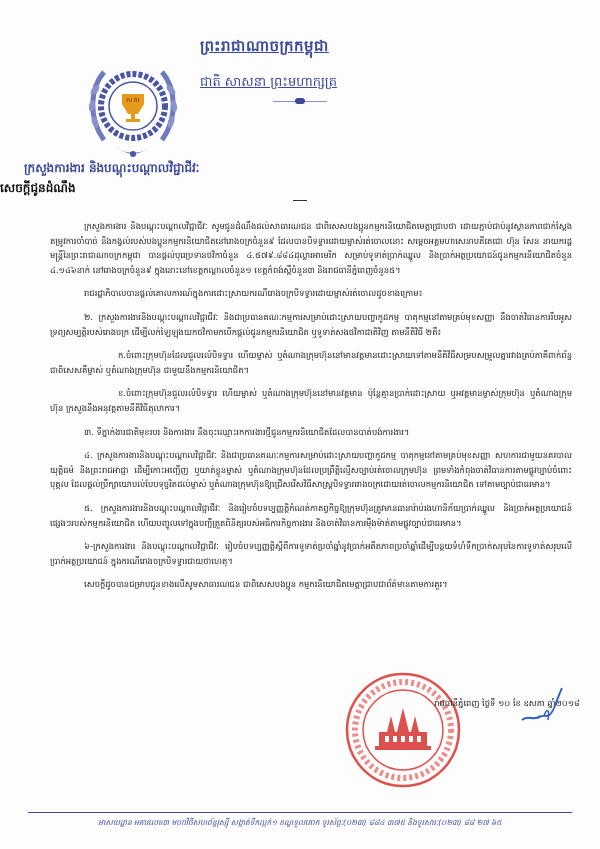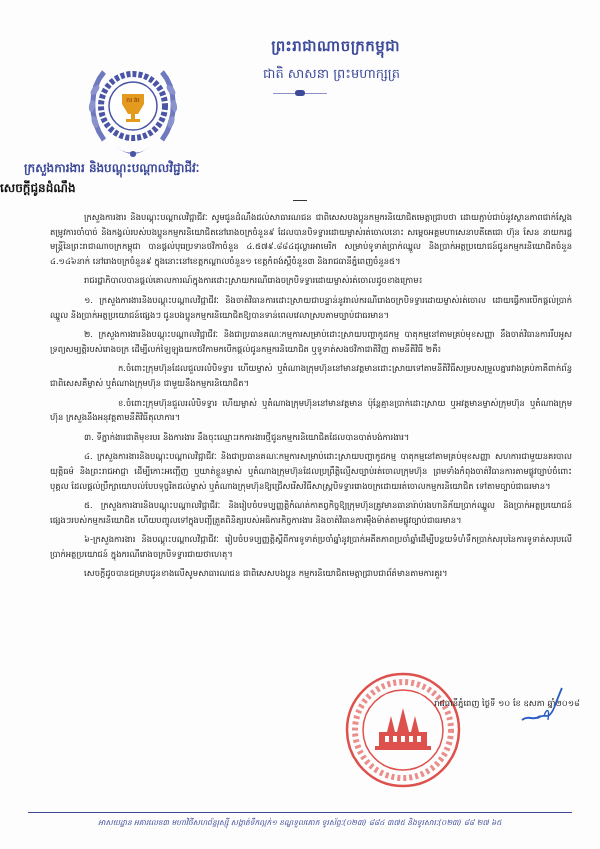--- a/index.html
+++ b/index.html
@@ -2,33 +2,33 @@
 <html><head>
 <meta charset="utf-8">
 <style>
   html, body { margin: 0; padding: 0; background: #ffffff; }
   body { width: 600px; height: 849px; position: relative; overflow: hidden;
          font-family: "DejaVu Sans", sans-serif; color: #1a1a1a; }
   .page { position: absolute; inset: 0; background: #fdfdfd; }
 
   .logo { position: absolute; left: 86px; top: 58px; width: 94px; height: 110px; }
 
-  .header-center { position: absolute; left: 200px; top: 36px; width: 200px; text-align: right; color: #3d4a9a; }
+  .header-center { position: absolute; left: 200px; top: 36px; width: 200px; text-align: left; color: #3d4a9a; text-decoration: underline; }
   .kingdom { font-size: 15px; font-weight: bold; letter-spacing: 0.5px; line-height: 20px; }
-  .motto { font-size: 13px; line-height: 20px; margin-top: 8px; }
+  .motto { font-size: 13px; line-height: 20px; margin-top: 16px; }
   .ornament { margin: 6px auto 0; width: 54px; height: 6px; position: relative; }
   .ornament::before { content: ""; position: absolute; left: 0; right: 0; top: 3px; height: 1px; background: #8a90c4; }
   .ornament::after { content: ""; position: absolute; left: 22px; top: 0; width: 10px; height: 6px; border-radius: 3px; background: #3d4a9a; }
 
   .ministry { position: absolute; left: 24px; top: 160px; font-size: 12px; font-weight: bold; color: #3d4a9a; }
   .doc-title { position: absolute; left: 0; right: 0; top: 180px; text-align: left; font-size: 12px; font-weight: bold; color: #111; }
   .title-dash { position: absolute; left: 293px; top: 200px; width: 14px; height: 1px; background: #333; }
 
   .body { position: absolute; left: 50px; top: 210px; width: 522px; font-size: 8.4px; line-height: 14.6px; color: #1d1d1d; text-align: justify; }
-  .body p { margin: 0 0 5px 0; text-indent: 34px; }
+  .body p { margin: 9px 0 5px 0; text-indent: 34px; }
   .body p.sub { text-indent: 68px; }
 
   .signature-block { position: absolute; left: 340px; top: 696px; width: 240px; font-size: 8.4px; line-height: 15px; text-align: right; color: #1d1d1d; }
   .sig-line { white-space: nowrap; }
 
   .seal { position: absolute; left: 343px; top: 670px; width: 120px; height: 120px; }
   .signature { position: absolute; left: 520px; top: 686px; width: 44px; height: 40px; }
 
   .footer-rule { position: absolute; left: 28px; right: 28px; top: 812px; height: 1px; background: #3d4a9a; }
   .footer { position: absolute; left: 0; right: 0; top: 818px; text-align: center; font-size: 7.5px; font-style: italic; color: #3d4a9a; }
@@ -72,21 +72,20 @@
     <div class="ornament"></div>
   </div>
 
   <div class="ministry">ក្រសួងការងារ និងបណ្តុះបណ្តាលវិជ្ជាជីវៈ</div>
   <div class="doc-title">សេចក្តីជូនដំណឹង</div>
   <div class="title-dash"></div>
 
   <div class="body">
     <p>ក្រសួងការងារ និងបណ្តុះបណ្តាលវិជ្ជាជីវៈ សូមជូនដំណឹងដល់សាធារណជន ជាពិសេសបងប្អូនកម្មករនិយោជិតមេត្តាជ្រាបថា ដោយភ្ជាប់ជាប់នូវស្ថានភាពជាក់ស្តែង តម្រូវការចាំបាច់ និងកង្វល់របស់បងប្អូនកម្មករនិយោជិតនៅរោងចក្រចំនួន៩ ដែលបានបិទទ្វារដោយម្ចាស់រត់ចោលនោះ សម្តេចអគ្គមហាសេនាបតីតេជោ ហ៊ុន សែន នាយករដ្ឋមន្ត្រីនៃព្រះរាជាណាចក្រកម្ពុជា បានផ្តល់បុរេប្រទានថវិកាចំនួន ៤.៥៧៩.៨៨៤ដុល្លារអាមេរិក សម្រាប់ទូទាត់ប្រាក់ឈ្នួល និងប្រាក់អត្ថប្រយោជន៍ជូនកម្មករនិយោជិតចំនួន ៤.១៤៦នាក់ នៅរោងចក្រចំនួន៩ ក្នុងនោះនៅខេត្តកណ្តាលចំនួន១ ខេត្តកំពង់ស្ពឺចំនួន៣ និងរាជធានីភ្នំពេញចំនួន៥។</p>
     <p>រាជរដ្ឋាភិបាលបានផ្តល់គោលការណ៍ក្នុងការដោះស្រាយករណីរោងចក្របិទទ្វារដោយម្ចាស់រត់ចោលដូចខាងក្រោម៖</p>
-    <p>១. ក្រសួងការងារនិងបណ្តុះបណ្តាលវិជ្ជាជីវៈ និងចាត់វិធានការដោះស្រាយជាបន្ទាន់នូវរាល់ករណីរោងចក្របិទទ្វារដោយម្ចាស់រត់ចោល ដោយធ្វើការបើកផ្តល់ប្រាក់ឈ្នួល និងប្រាក់អត្ថប្រយោជន៍ផ្សេងៗ ជូនបងប្អូនកម្មករនិយោជិតឱ្យបានទាន់ពេលវេលាស្របតាមច្បាប់ជាធរមាន។</p>
     <p>២. ក្រសួងការងារនិងបណ្តុះបណ្តាលវិជ្ជាជីវៈ និងជាប្រធានគណៈកម្មការសម្រាប់ដោះស្រាយបញ្ហាកូដកម្ម បាតុកម្មនៅតាមគ្រប់មុខសញ្ញា នឹងចាត់វិធានការរឹបអូសទ្រព្យសម្បត្តិរបស់រោងចក្រ ដើម្បីលក់ឡៃឡុងយកថវិកាមកបើកផ្តល់ជូនកម្មករនិយោជិត ឬទូទាត់សងថវិកាជាតិវិញ តាមនីតិវិធី ២គឺ៖</p>
     <p class="sub">ក.ចំពោះក្រុមហ៊ុនដែលជួលរលំបិទទ្វារ ហើយម្ចាស់ ឬតំណាងក្រុមហ៊ុននៅមានវត្តមានដោះស្រាយទៅតាមនីតិវិធីសម្របសម្រួលគ្នារវាងគ្រប់ភាគីពាក់ព័ន្ធ ជាពិសេសគឺម្ចាស់ ឬតំណាងក្រុមហ៊ុន ជាមួយនឹងកម្មករនិយោជិត។</p>
     <p class="sub">ខ.ចំពោះក្រុមហ៊ុនជួលរលំបិទទ្វារ ហើយម្ចាស់ ឬតំណាងក្រុមហ៊ុននៅមានវត្តមាន ប៉ុន្តែគ្មានប្រាក់ដោះស្រាយ ឬអវត្តមានម្ចាស់ក្រុមហ៊ុន ឬតំណាងក្រុមហ៊ុន ក្រសួងនឹងអនុវត្តតាមនីតិវិធីតុលាការ។</p>
     <p>៣. ទីភ្នាក់ងារជាតិមុខរបរ និងការងារ នឹងចុះឈ្មោះរកការងារថ្មីជូនកម្មករនិយោជិតដែលបានបាត់បង់ការងារ។</p>
     <p>៤. ក្រសួងការងារនិងបណ្តុះបណ្តាលវិជ្ជាជីវៈ និងជាប្រធានគណៈកម្មការសម្រាប់ដោះស្រាយបញ្ហាកូដកម្ម បាតុកម្មនៅតាមគ្រប់មុខសញ្ញា សហការជាមួយនគរបាលយុត្តិធម៌ និងព្រះរាជអាជ្ញា ដើម្បីកោះអញ្ជើញ ឬឃាត់ខ្លួនម្ចាស់ ឬតំណាងក្រុមហ៊ុនដែលប្រព្រឹត្តិល្មើសច្បាប់រត់ចោលក្រុមហ៊ុន ព្រមទាំងកំពុងចាត់វិធានការតាមផ្លូវច្បាប់ចំពោះបុគ្គល ដែលផ្តល់ប្រឹក្សាយោបល់បែបទុច្ចរិតដល់ម្ចាស់ ឬតំណាងក្រុមហ៊ុនឱ្យជ្រើសរើសវិធីសាស្ត្របិទទ្វាររោងចក្រដោយរត់ចោលកម្មករនិយោជិត ទៅតាមច្បាប់ជាធរមាន។</p>
     <p>៥. ក្រសួងការងារនិងបណ្តុះបណ្តាលវិជ្ជាជីវៈ និងរៀបចំបទប្បញ្ញត្តិកំណត់កាតព្វកិច្ចឱ្យក្រុមហ៊ុនត្រូវមានធានារ៉ាប់រងហានិភ័យប្រាក់ឈ្នួល និងប្រាក់អត្ថប្រយោជន៍ផ្សេងៗរបស់កម្មករនិយោជិត ហើយបញ្ចូលទៅក្នុងបញ្ជីត្រួតពិនិត្យរបស់អធិការកិច្ចការងារ និងចាត់វិធានការម៉ឺងម៉ាត់តាមផ្លូវច្បាប់ជាធរមាន។</p>
     <p>៦-ក្រសួងការងារ និងបណ្តុះបណ្តាលវិជ្ជាជីវៈ រៀបចំបទប្បញ្ញត្តិស្តីពីការទូទាត់ប្រចាំឆ្នាំនូវប្រាក់អតីតភាពប្រចាំឆ្នាំដើម្បីបន្ថយទំហំទឹកប្រាក់សរុបនៃការទូទាត់សរុបលើប្រាក់អត្ថប្រយោជន៍ ក្នុងករណីរោងចក្របិទទ្វារជាយថាហេតុ។</p>
     <p>សេចក្តីដូចបានជម្រាបជូនខាងលើសូមសាធារណជន ជាពិសេសបងប្អូន កម្មករនិយោជិតមេត្តាជ្រាបជាព័ត៌មានតាមការគួរ។</p>
   </div>
 

